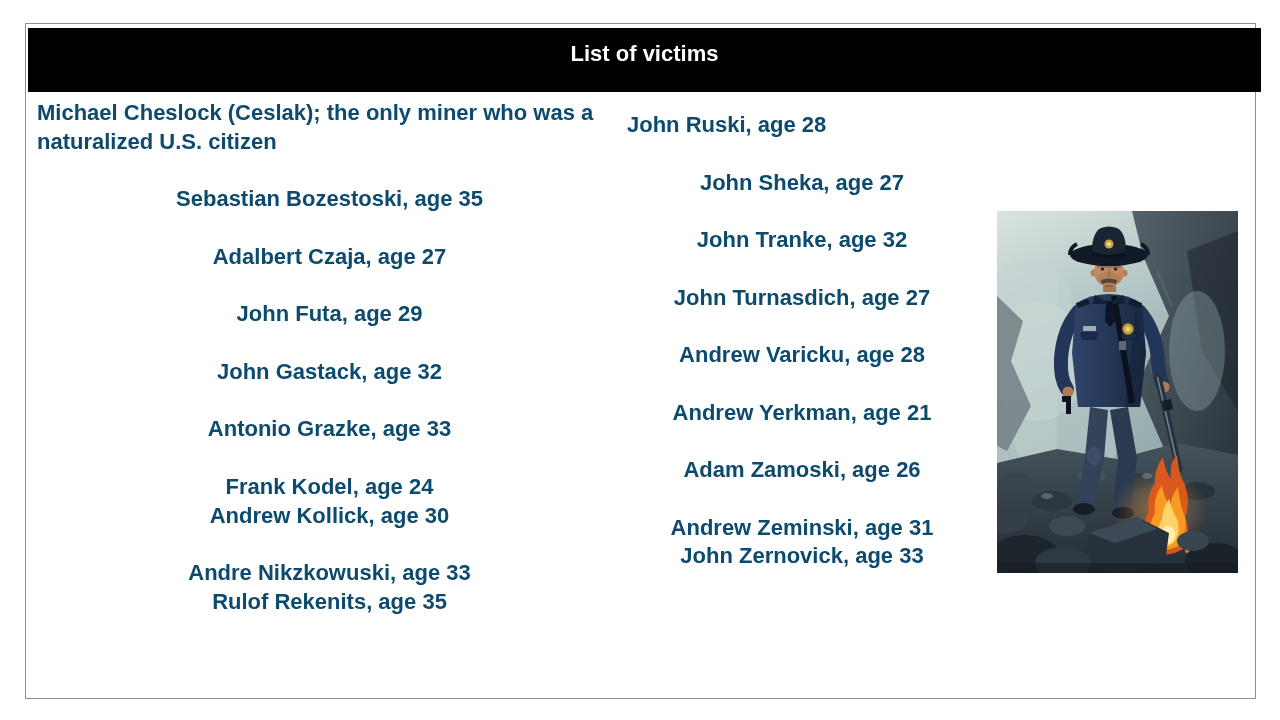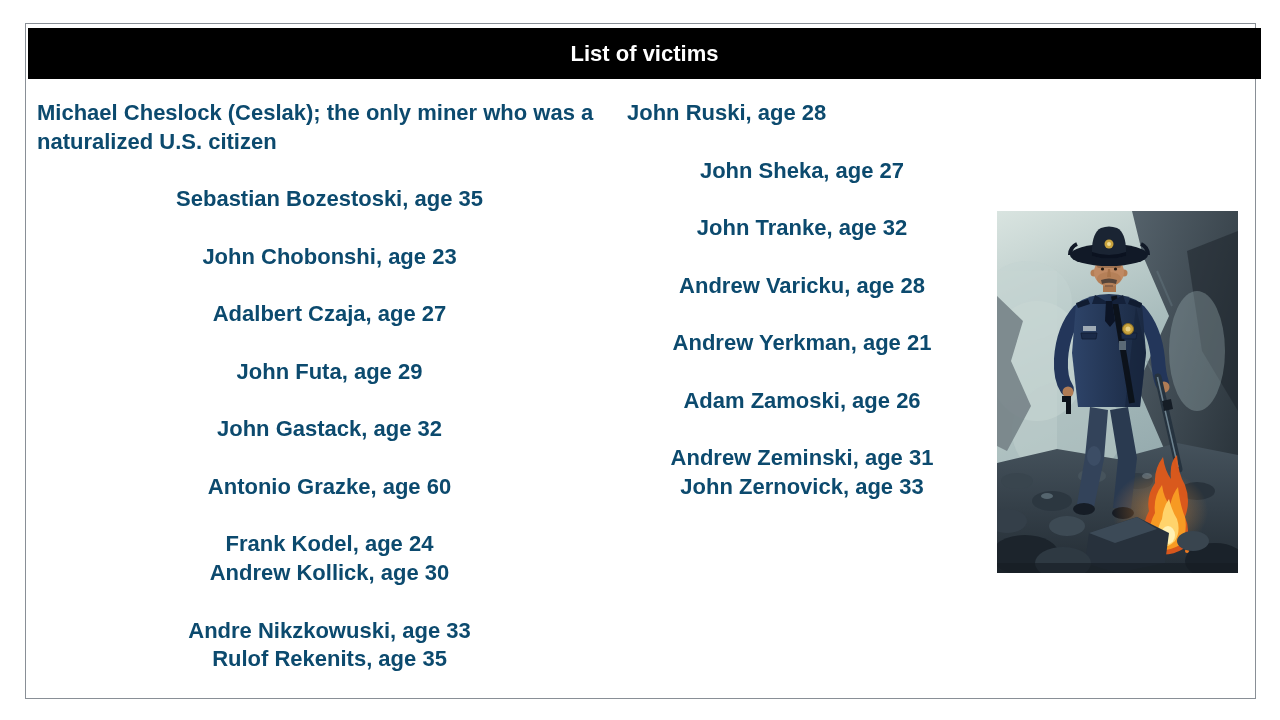--- a/index.html
+++ b/index.html
@@ -18,42 +18,42 @@
   .page {
     position: absolute;
     left: 25px; top: 23px;
     width: 1231px; height: 676px;
     border: 1px solid #898f96;
     background: #ffffff;
   }
   .header-bar {
     position: absolute;
     left: 2px; top: 4px;
-    width: 1233px; height: 51px;
+    width: 1233px; height: 64px;
     background: #000000;
   }
   .header-bar .title {
     display: block;
     width: 100%;
     line-height: 51px;
     text-align: center;
     color: #ffffff;
     font-size: 22px;
     font-weight: bold;
   }
   .victim-col {
     position: absolute;
     top: 75px;
     font-size: 22px;
     font-weight: bold;
     color: #0c4a6e;
     line-height: 28.75px;
   }
   .col-left  { left: 11px;  width: 585px; }
-  .col-right { left: 601px; width: 350px; }
+  .col-right { left: 601px; width: 350px; margin-top: 12px; }
   .victim-group + .victim-group { margin-top: 28.75px; text-align: center; }
   .photo-frame {
     position: absolute;
     left: 971px; top: 187px;
     width: 241px; height: 362px;
     overflow: hidden;
   }
   .photo-frame svg { display: block; width: 241px; height: 362px; }
 </style>
 </head>
@@ -67,53 +67,53 @@
     </div>
 
     <div class="victim-col col-left">
         <div class="victim-group">
           <div class="victim-line">Michael Cheslock (Ceslak); the only miner who was a naturalized U.S. citizen</div>
         </div>
         <div class="victim-group">
           <div class="victim-line">Sebastian Bozestoski, age 35</div>
         </div>
         <div class="victim-group">
-          <div class="victim-line">John Chobonshi, age 23</div>
-        </div>
-        <div class="victim-group">
           <div class="victim-line">Adalbert Czaja, age 27</div>
         </div>
         <div class="victim-group">
           <div class="victim-line">John Futa, age 29</div>
         </div>
         <div class="victim-group">
           <div class="victim-line">John Gastack, age 32</div>
         </div>
         <div class="victim-group">
-          <div class="victim-line">Antonio Grazke, age 60</div>
+          <div class="victim-line">Antonio Grazke, age 33</div>
         </div>
         <div class="victim-group">
           <div class="victim-line">Frank Kodel, age 24</div>
           <div class="victim-line">Andrew Kollick, age 30</div>
         </div>
         <div class="victim-group">
           <div class="victim-line">Andre Nikzkowuski, age 33</div>
           <div class="victim-line">Rulof Rekenits, age 35</div>
         </div>
       </div>
 
     <div class="victim-col col-right">
         <div class="victim-group">
           <div class="victim-line">John Ruski, age 28</div>
         </div>
         <div class="victim-group">
           <div class="victim-line">John Sheka, age 27</div>
         </div>
         <div class="victim-group">
           <div class="victim-line">John Tranke, age 32</div>
+        </div>
+        <div class="victim-group">
+          <div class="victim-line">John Turnasdich, age 27</div>
         </div>
         <div class="victim-group">
           <div class="victim-line">Andrew Varicku, age 28</div>
         </div>
         <div class="victim-group">
           <div class="victim-line">Andrew Yerkman, age 21</div>
         </div>
         <div class="victim-group">
           <div class="victim-line">Adam Zamoski, age 26</div>
         </div>

